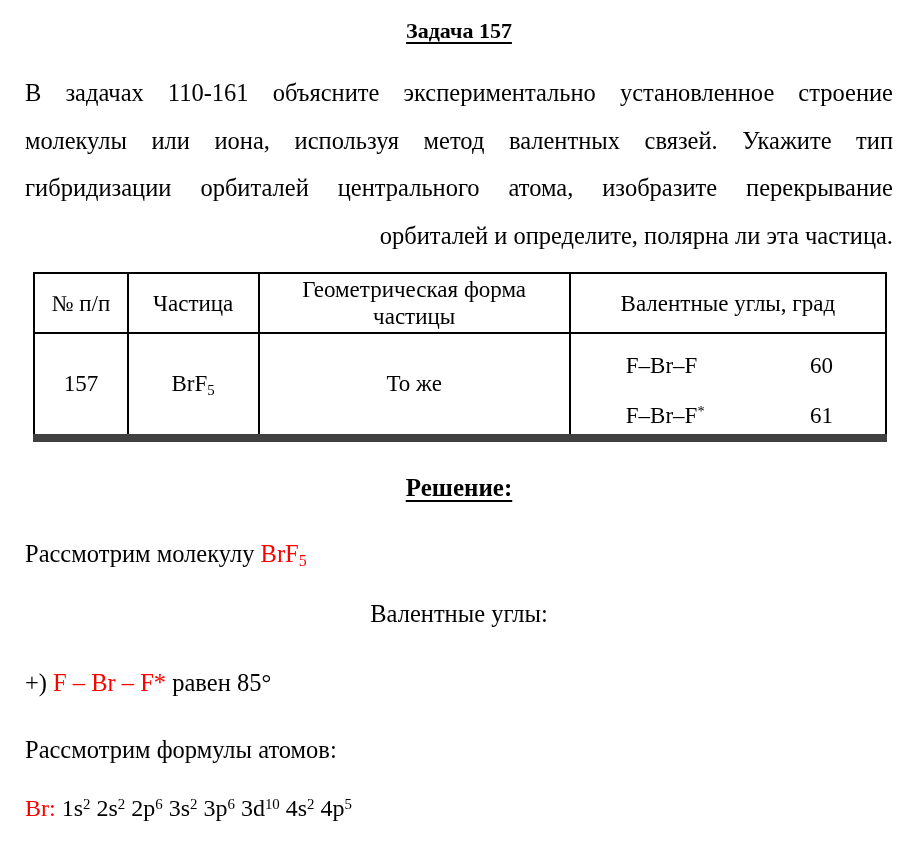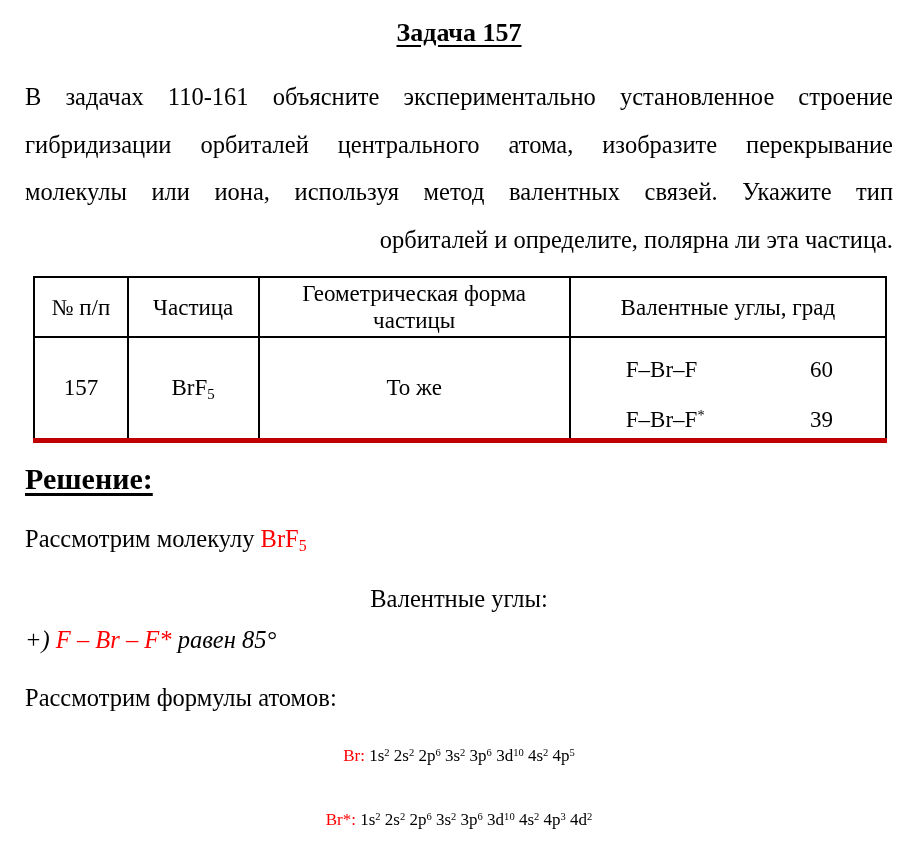--- a/index.html
+++ b/index.html
@@ -5,21 +5,21 @@
   * { margin:0; padding:0; box-sizing:border-box; }
   html,body { background:#fff; }
   body {
     width:914px; height:864px; overflow:hidden;
     font-family:"Liberation Serif", serif;
     color:#000;
   }
   .page { padding:18px 21px 0 25px; }
 
   .doc-title {
-    text-align:center; font-size:26px; font-weight:bold;
+    text-align:center; font-size:22px; font-weight:bold;
     text-decoration:underline; text-underline-offset:4px;
   }
 
   .intro { margin-top:25px; font-size:24.5px; }
   .intro .jline { text-align:justify; text-align-last:justify; line-height:47.5px; white-space:normal; }
   .intro .lastline { text-align:right; line-height:47.5px; }
   .bold { font-weight:normal; }
 
   table.spec {
     border-collapse:collapse;
@@ -29,63 +29,63 @@
     border:2px solid #000;
   }
   table.spec th, table.spec td {
     border:2px solid #000;
     text-align:center; vertical-align:middle;
     font-weight:normal;
     padding:2px 6px;
   }
   table.spec th { height:56px; line-height:27px; }
   table.spec td { height:70px; }
-  table.spec { border-bottom:4px solid #404040; }
+  table.spec { border-bottom:8px solid #404040; }
   tr.body-row td { border-bottom:5px solid #c00000; }
 
   .col-num   { width:94px; }
   .col-part  { width:131px;margin-top:29px; }
   .col-shape { width:312px; }
   .col-ang   { width:317px; }
 
   .angles-cell { padding:0 !important; }
   .angle-row {
     display:flex; justify-content:space-between;
     padding:16px 52px 0 55px; line-height:31px; font-size:23px;
   }
 
   sub.s { font-size:0.65em; vertical-align:baseline; position:relative; top:0.25em; }
   sup.s { font-size:0.62em; vertical-align:baseline; position:relative; top:-0.5em; }
 
   .sol-heading {
-    margin-top:19px; font-size:30px; font-weight:bold;
+    margin-top:32px; text-align:center; font-size:25px; font-weight:bold;
     text-decoration:underline; text-underline-offset:4px;
   }
   .sol-line { font-size:24.5px; line-height:31px; }
-  .m1 { margin-top:27px; }
+  .m1 { margin-top:36px; }
   .m2 { margin-top:26px;text-align:center; }
-  .m3 { margin-top:10px;font-style:italic; }
+  .m3 { margin-top:38px; }
   .red { color:#ff0000; }
 
-  .formula-line { text-align:center; font-size:17px; line-height:32px; }
+  .formula-line { text-align:left; font-size:24px; line-height:32px; }
   .f1 { margin-top:27px; }
   .f2 { margin-top:30px; }
   .formula-line sup { font-size:0.62em; vertical-align:baseline; position:relative; top:-0.5em; }
 </style>
 </head>
 <body>
 
 <div class="page">
 
   <div class="doc-title">Задача 157</div>
 
   <div class="intro">
     <div class="jline"><span class="bold">В задачах 110-161</span><span> объясните экспериментально установленное строение</span></div>
+    <div class="jline">молекулы или иона, используя метод валентных связей. Укажите тип</div>
     <div class="jline">гибридизации орбиталей центрального атома, изобразите перекрывание</div>
-    <div class="jline">молекулы или иона, используя метод валентных связей. Укажите тип</div>
     <div class="lastline">орбиталей и определите, полярна ли эта частица.</div>
   </div>
 
   <table class="spec">
     <tbody>
         <tr>
       <th class="col-num">№ п/п</th>
       <th class="col-part">Частица</th>
       <th class="col-shape">Геометрическая форма частицы</th>
       <th class="col-ang">Валентные углы, град</th>
@@ -94,21 +94,21 @@
       <td>157</td>
       <td><span>BrF</span><sub class="s">5</sub></td>
       <td>То же</td>
       <td class="angles-cell">
         <div class="angle-row">
           <span><span>F–Br–F</span><sup class="s"></sup></span>
           <span>60</span>
         </div>
         <div class="angle-row">
           <span><span>F–Br–F</span><sup class="s">*</sup></span>
-          <span>39</span>
+          <span>61</span>
         </div>
       </td>
     </tr>
   </tbody>
     </table>
 
   <div class="sol-heading">Решение:</div>
 
   <div class="sol-line m1"><span>Рассмотрим молекулу </span><span class="red"><span>BrF</span><sub class="s">5</sub></span></div>
 

